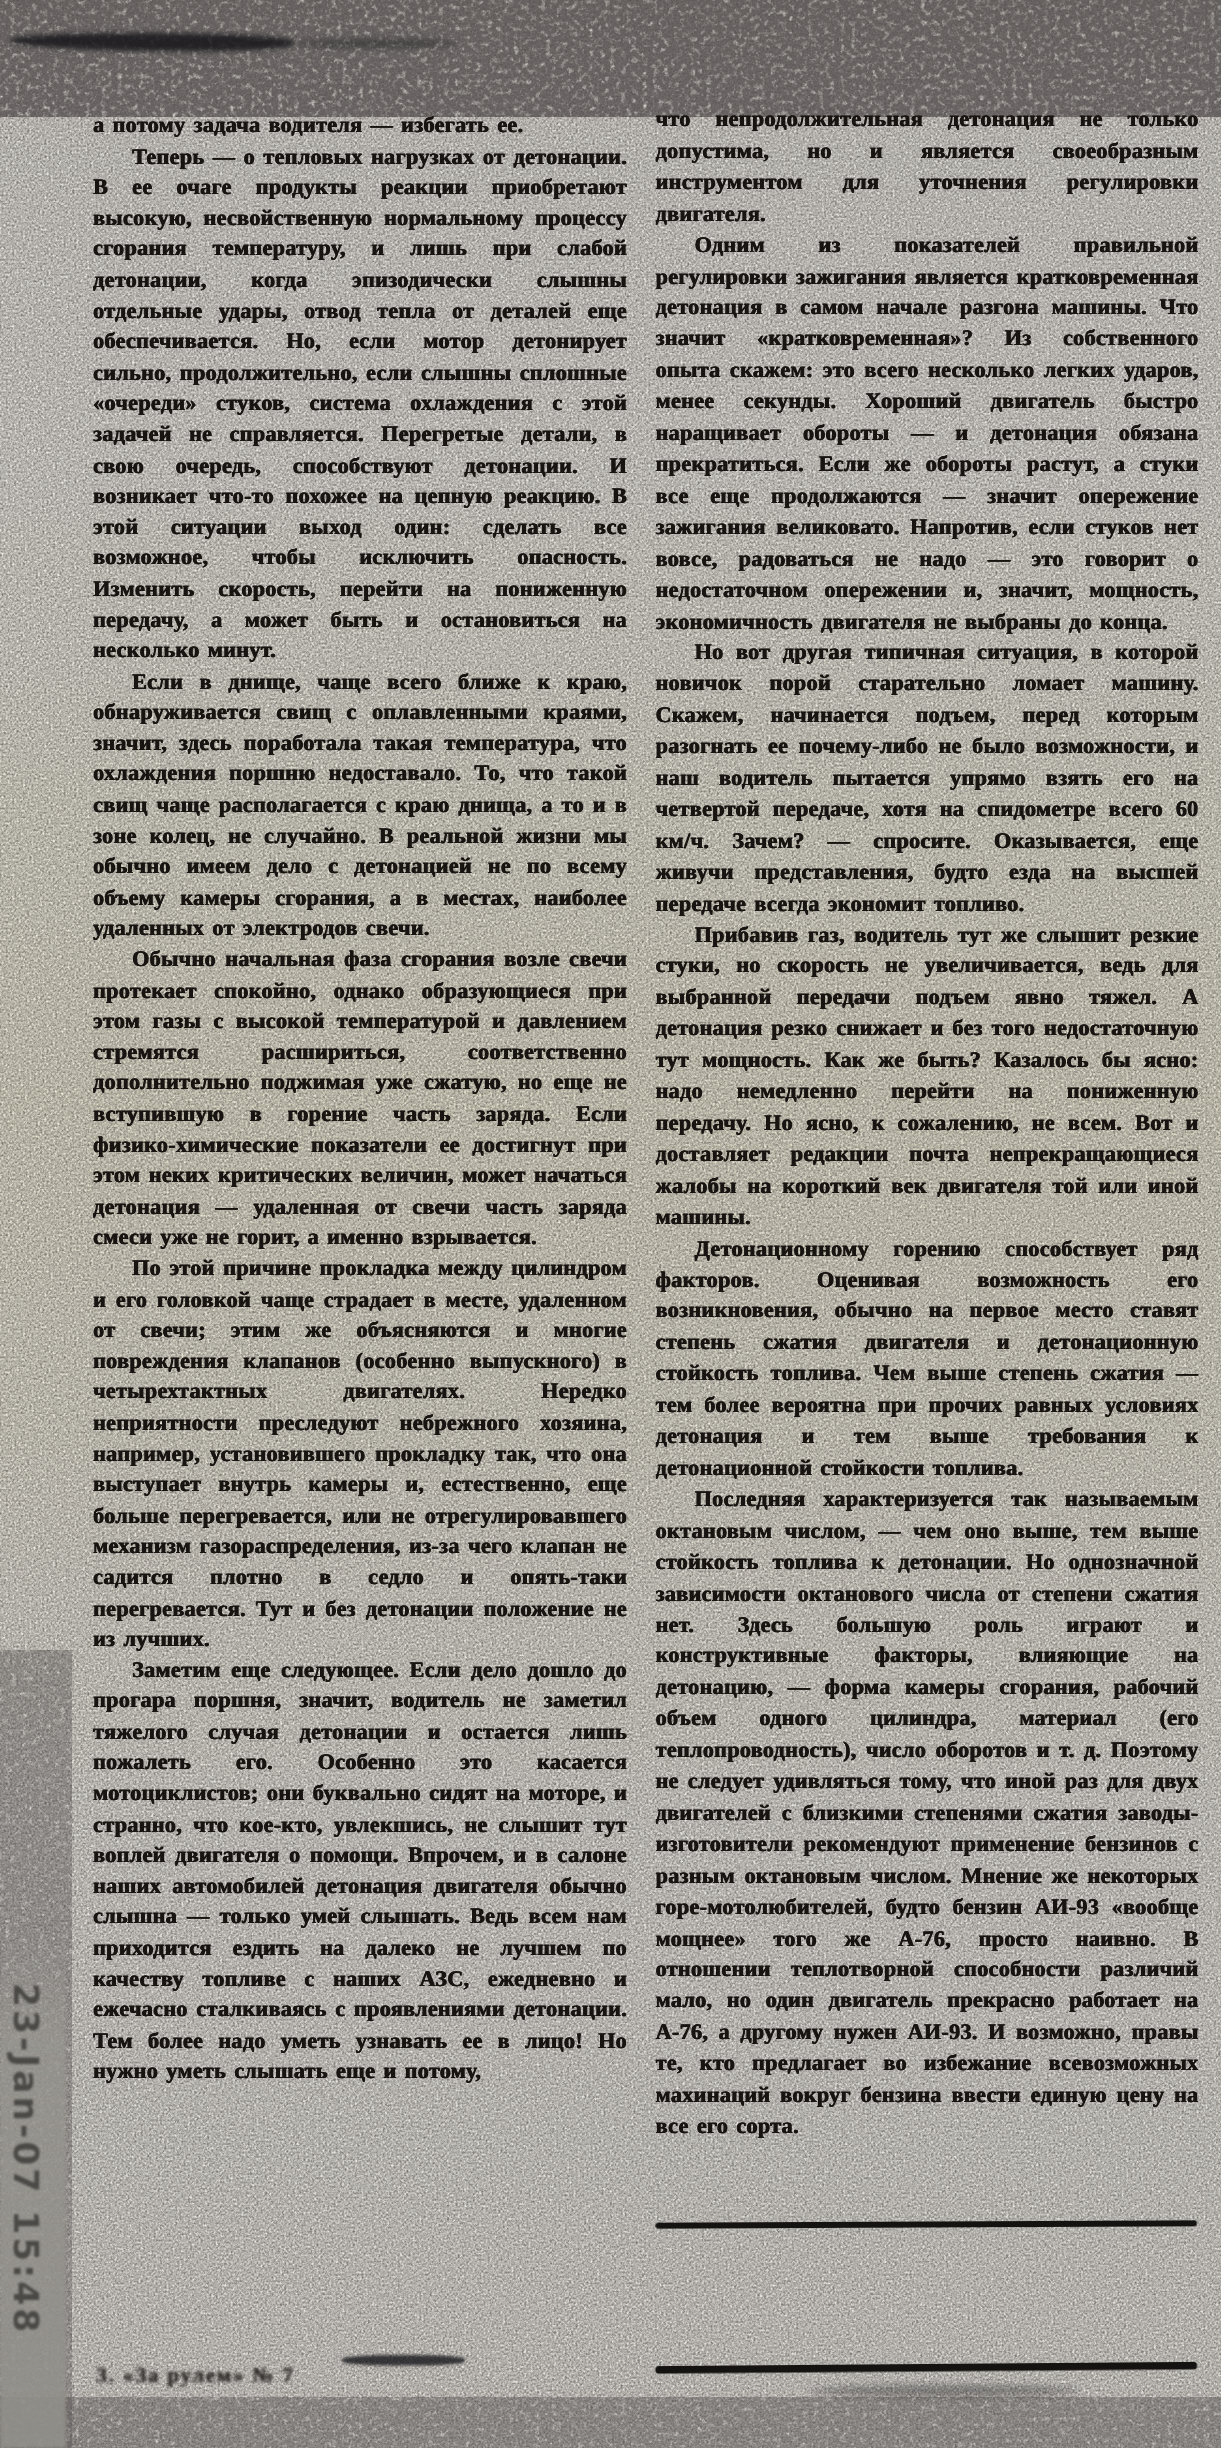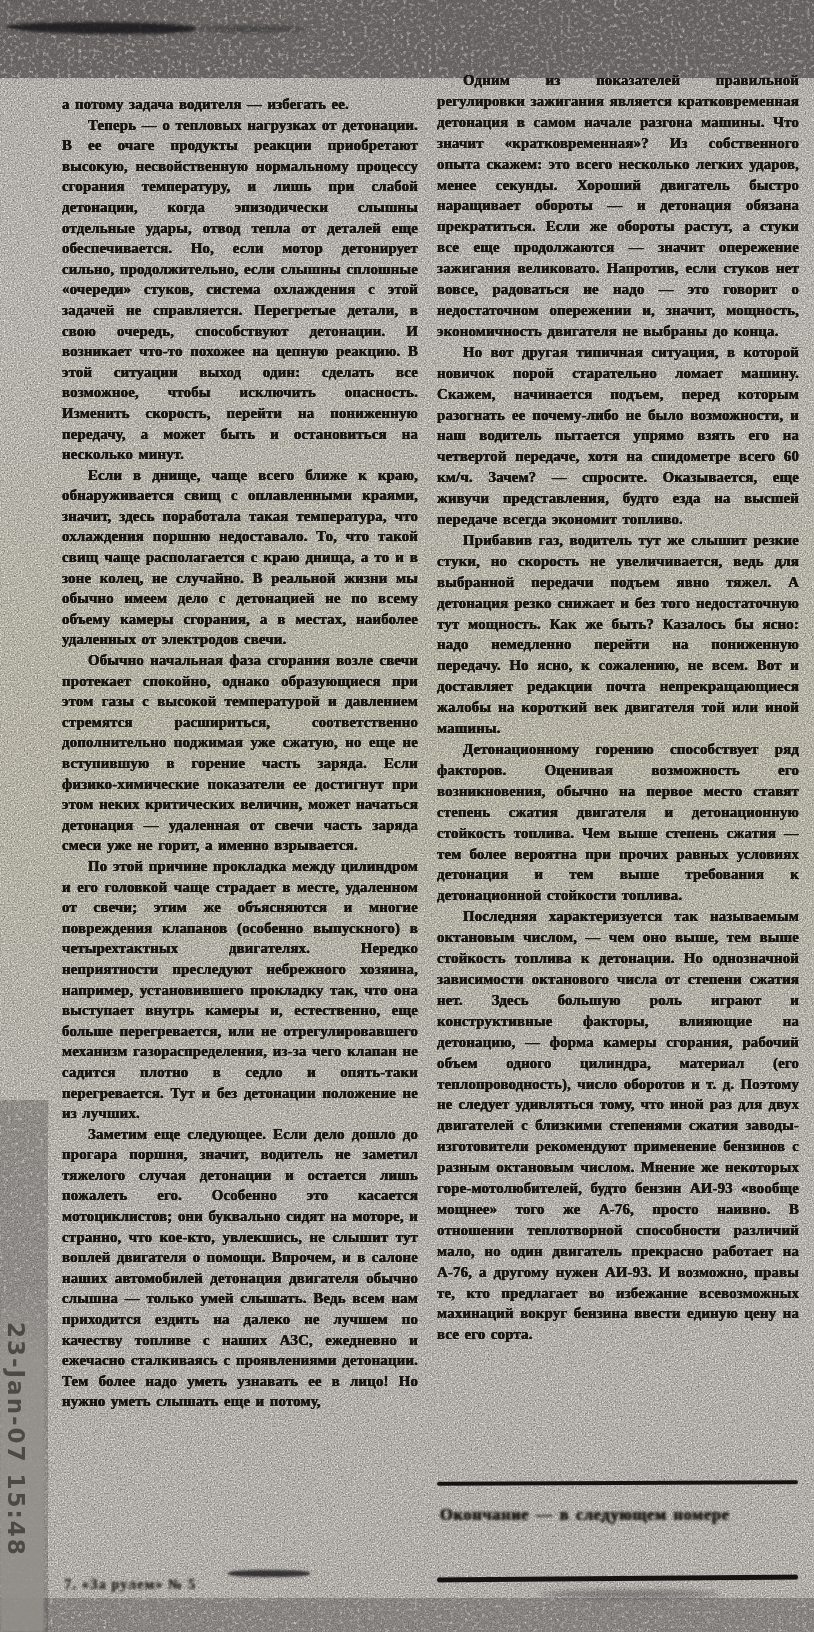--- a/index.html
+++ b/index.html
@@ -8,21 +8,21 @@
     background:linear-gradient(180deg,#d7d5cf 0px,#e7e5e0 70px,#edebe6 300px,#ecead5 45%,#eae8e3 75%,#e6e4df 100%);
     font-family:"Liberation Serif", serif; color:#181411;
   }
   .grain { position:absolute; left:0; top:0; pointer-events:none; }
 
   .col { position:absolute; text-align:justify; font-weight:700; filter:blur(0.3px); overflow:hidden; }
   .col-left  { left:62px;  top:74px; width:356px; height:1452px; font-size:14.8px; line-height:20.6px; }
   .col-right { left:437px; top:70px; width:362px; height:1402px; font-size:14.8px; line-height:20.9px; }
   .para { margin:0; text-indent:26px; letter-spacing:0.2px; word-spacing:1.5px;
           text-shadow:0.35px 0 0 currentColor, -0.2px 0 0 currentColor; }
-  .para.noindent { text-indent:0;margin-top:20px; }
+  .para.noindent { text-indent:0; }
 
   .rule { position:absolute; left:437px; width:361px; background:#151311; border-radius:2px; filter:blur(0.45px); }
   .rule-top    { top:1481px; height:4px; transform:rotate(-0.25deg); }
   .rule-bottom { top:1576px; height:5px; transform:rotate(-0.45deg); }
 
   .ending-note { position:absolute; left:440px; top:1505px; width:360px;
     font-weight:700; font-size:16.5px; letter-spacing:0.6px; word-spacing:2px;
     color:#1c1815; filter:blur(0.8px);
     text-shadow:0.5px 0 0 currentColor, -0.4px 0 0 currentColor; }
 
@@ -80,26 +80,26 @@
 
   <div class="col col-left">
       <p class="para noindent">а потому задача водителя — избегать ее.</p>
       <p class="para">Теперь — о тепловых нагрузках от детонации. В ее очаге продукты реакции приобретают высокую, несвойственную нормальному процессу сгорания температуру, и лишь при слабой детонации, когда эпизодически слышны отдельные удары, отвод тепла от деталей еще обеспечивается. Но, если мотор детонирует сильно, продолжительно, если слышны сплошные «очереди» стуков, система охлаждения с этой задачей не справляется. Перегретые детали, в свою очередь, способствуют детонации. И возникает что-то похожее на цепную реакцию. В этой ситуации выход один: сделать все возможное, чтобы исключить опасность. Изменить скорость, перейти на пониженную передачу, а может быть и остановиться на несколько минут.</p>
       <p class="para">Если в днище, чаще всего ближе к краю, обнаруживается свищ с оплавленными краями, значит, здесь поработала такая температура, что охлаждения поршню недоставало. То, что такой свищ чаще располагается с краю днища, а то и в зоне колец, не случайно. В реальной жизни мы обычно имеем дело с детонацией не по всему объему камеры сгорания, а в местах, наиболее удаленных от электродов свечи.</p>
       <p class="para">Обычно начальная фаза сгорания возле свечи протекает спокойно, однако образующиеся при этом газы с высокой температурой и давлением стремятся расшириться, соответственно дополнительно поджимая уже сжатую, но еще не вступившую в горение часть заряда. Если физико-химические показатели ее достигнут при этом неких критических величин, может начаться детонация — удаленная от свечи часть заряда смеси уже не горит, а именно взрывается.</p>
       <p class="para">По этой причине прокладка между цилиндром и его головкой чаще страдает в месте, удаленном от свечи; этим же объясняются и многие повреждения клапанов (особенно выпускного) в четырехтактных двигателях. Нередко неприятности преследуют небрежного хозяина, например, установившего прокладку так, что она выступает внутрь камеры и, естественно, еще больше перегревается, или не отрегулировавшего механизм газораспределения, из-за чего клапан не садится плотно в седло и опять-таки перегревается. Тут и без детонации положение не из лучших.</p>
       <p class="para">Заметим еще следующее. Если дело дошло до прогара поршня, значит, водитель не заметил тяжелого случая детонации и остается лишь пожалеть его. Особенно это касается мотоциклистов; они буквально сидят на моторе, и странно, что кое-кто, увлекшись, не слышит тут воплей двигателя о помощи. Впрочем, и в салоне наших автомобилей детонация двигателя обычно слышна — только умей слышать. Ведь всем нам приходится ездить на далеко не лучшем по качеству топливе с наших АЗС, ежедневно и ежечасно сталкиваясь с проявлениями детонации. Тем более надо уметь узнавать ее в лицо! Но нужно уметь слышать еще и потому,</p>
     </div>
   <div class="col col-right">
+      <p class="para noindent">что непродолжительная детонация не только допустима, но и является своеобразным инструментом для уточнения регулировки двигателя.</p>
       <p class="para">Одним из показателей правильной регулировки зажигания является кратковременная детонация в самом начале разгона машины. Что значит «кратковременная»? Из собственного опыта скажем: это всего несколько легких ударов, менее секунды. Хороший двигатель быстро наращивает обороты — и детонация обязана прекратиться. Если же обороты растут, а стуки все еще продолжаются — значит опережение зажигания великовато. Напротив, если стуков нет вовсе, радоваться не надо — это говорит о недостаточном опережении и, значит, мощность, экономичность двигателя не выбраны до конца.</p>
       <p class="para">Но вот другая типичная ситуация, в которой новичок порой старательно ломает машину. Скажем, начинается подъем, перед которым разогнать ее почему-либо не было возможности, и наш водитель пытается упрямо взять его на четвертой передаче, хотя на спидометре всего 60 км/ч. Зачем? — спросите. Оказывается, еще живучи представления, будто езда на высшей передаче всегда экономит топливо.</p>
       <p class="para">Прибавив газ, водитель тут же слышит резкие стуки, но скорость не увеличивается, ведь для выбранной передачи подъем явно тяжел. А детонация резко снижает и без того недостаточную тут мощность. Как же быть? Казалось бы ясно: надо немедленно перейти на пониженную передачу. Но ясно, к сожалению, не всем. Вот и доставляет редакции почта непрекращающиеся жалобы на короткий век двигателя той или иной машины.</p>
       <p class="para">Детонационному горению способствует ряд факторов. Оценивая возможность его возникновения, обычно на первое место ставят степень сжатия двигателя и детонационную стойкость топлива. Чем выше степень сжатия — тем более вероятна при прочих равных условиях детонация и тем выше требования к детонационной стойкости топлива.</p>
       <p class="para">Последняя характеризуется так называемым октановым числом, — чем оно выше, тем выше стойкость топлива к детонации. Но однозначной зависимости октанового числа от степени сжатия нет. Здесь большую роль играют и конструктивные факторы, влияющие на детонацию, — форма камеры сгорания, рабочий объем одного цилиндра, материал (его теплопроводность), число оборотов и т. д. Поэтому не следует удивляться тому, что иной раз для двух двигателей с близкими степенями сжатия заводы-изготовители рекомендуют применение бензинов с разным октановым числом. Мнение же некоторых горе-мотолюбителей, будто бензин АИ-93 «вообще мощнее» того же А-76, просто наивно. В отношении теплотворной способности различий мало, но один двигатель прекрасно работает на А-76, а другому нужен АИ-93. И возможно, правы те, кто предлагает во избежание всевозможных махинаций вокруг бензина ввести единую цену на все его сорта.</p>
     </div>
 
   <div class="rule rule-top"></div>
-  <div class="ending-note">Окончание — в следующем номере</div>
   <div class="rule rule-bottom"></div>
 
-  <div class="footer-sig">7. «За рулем» № 5</div>
+  <div class="footer-sig">3. «За рулем» № 7</div>
 
 </div>
 
 </body></html>

